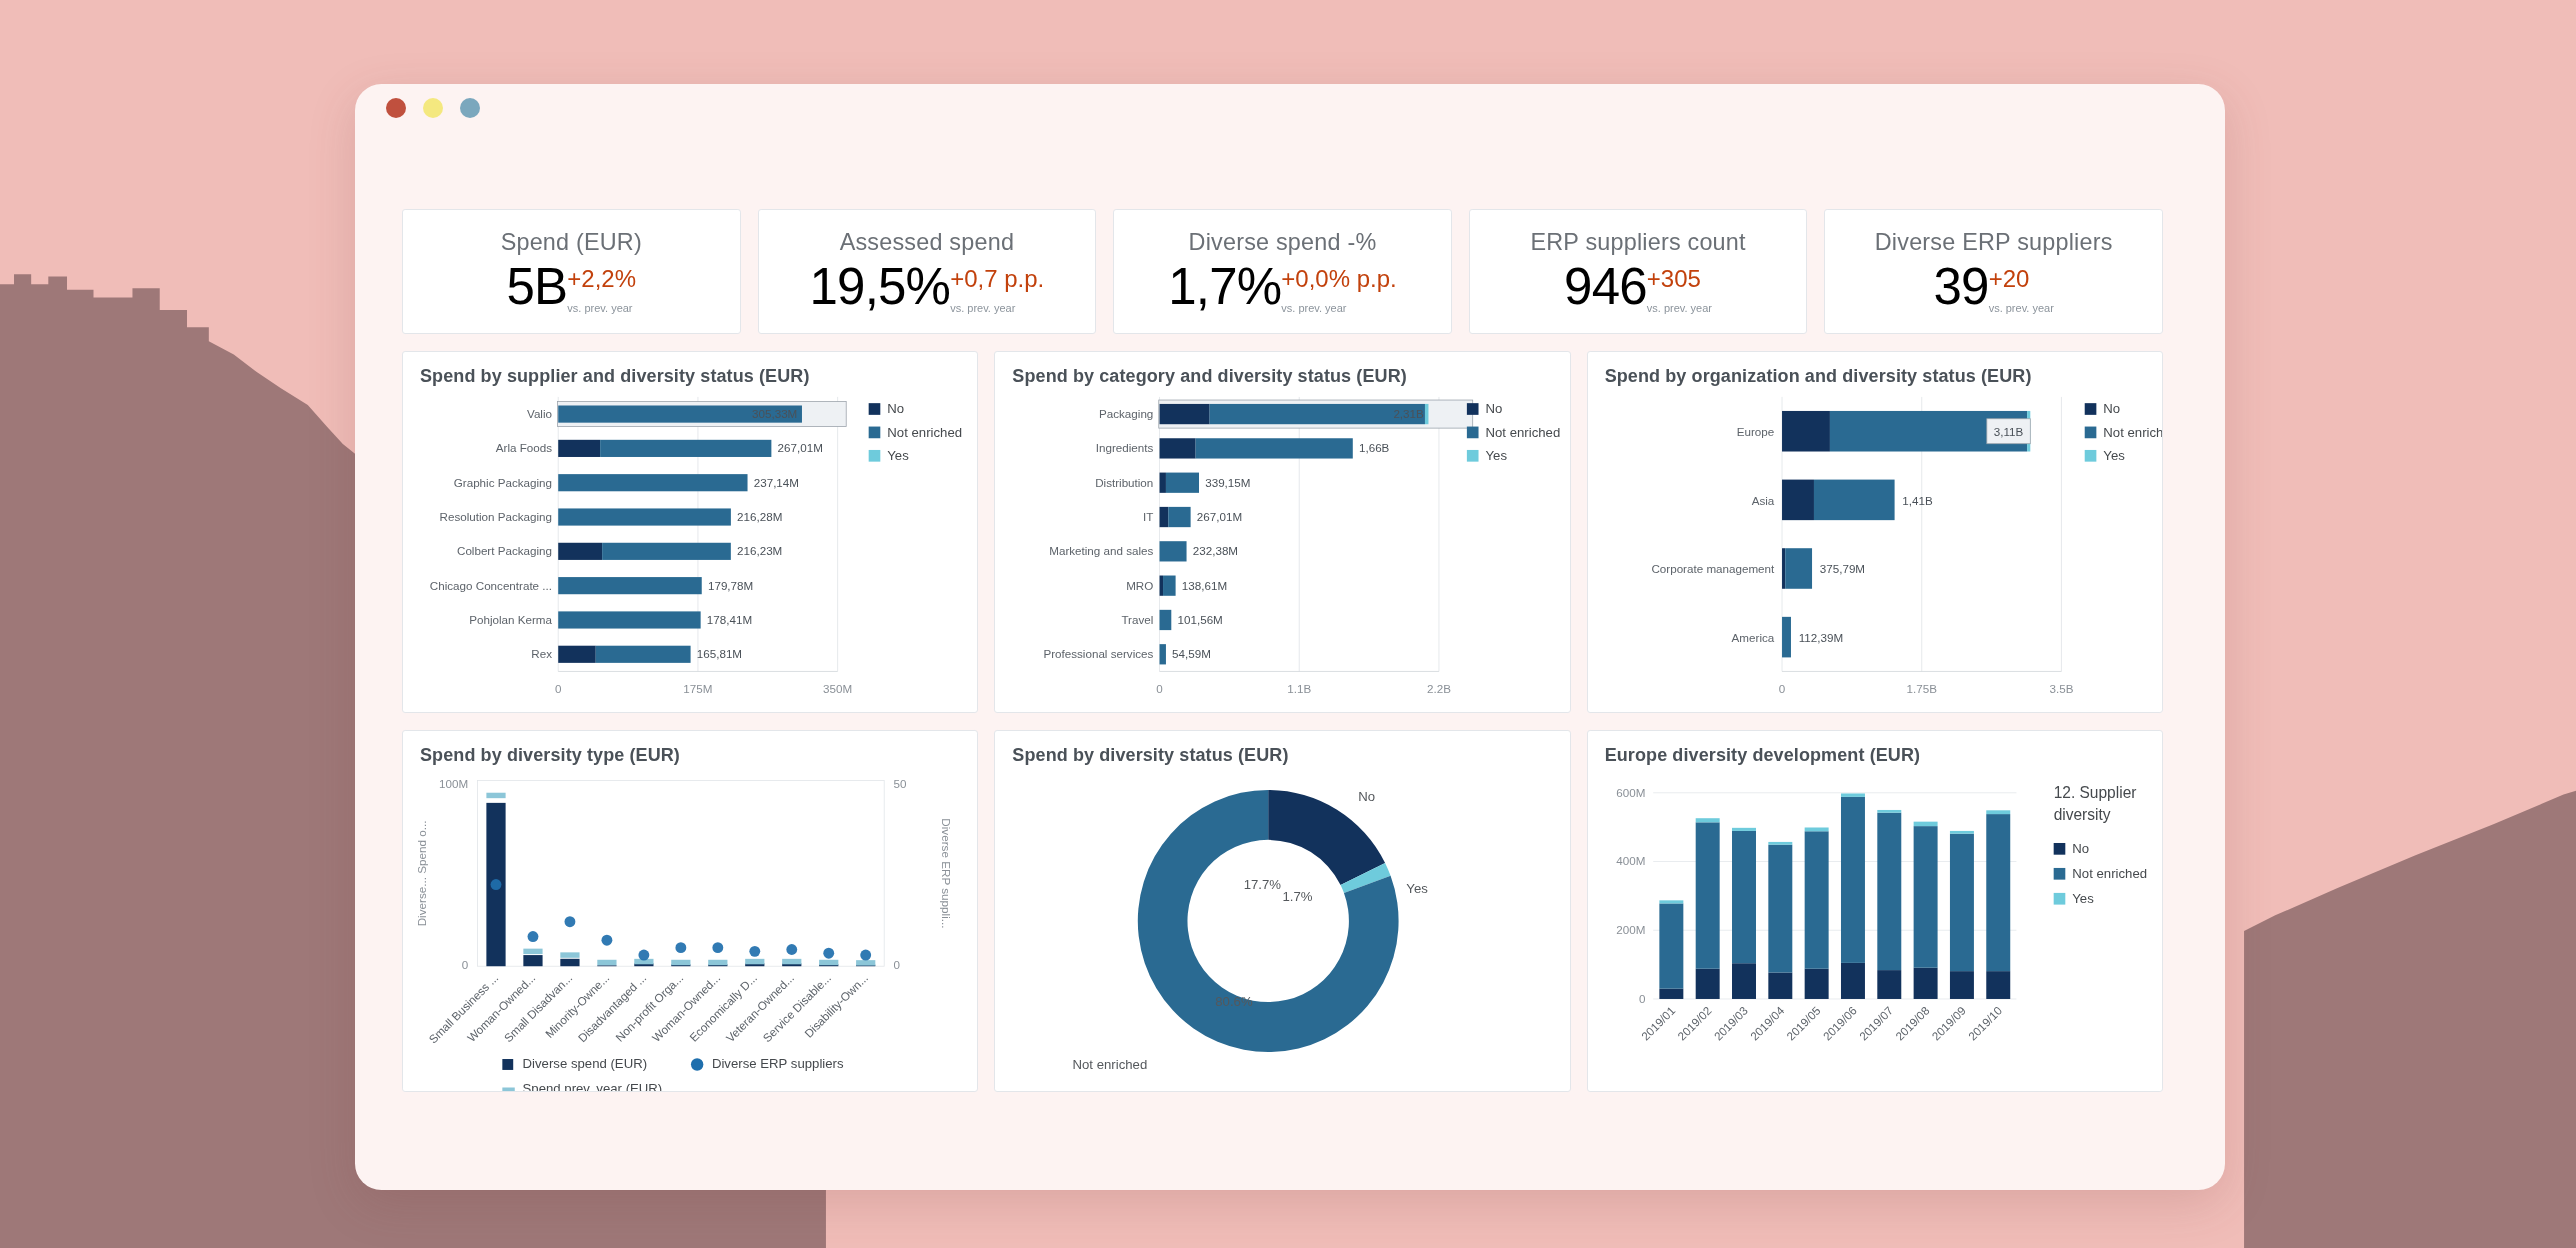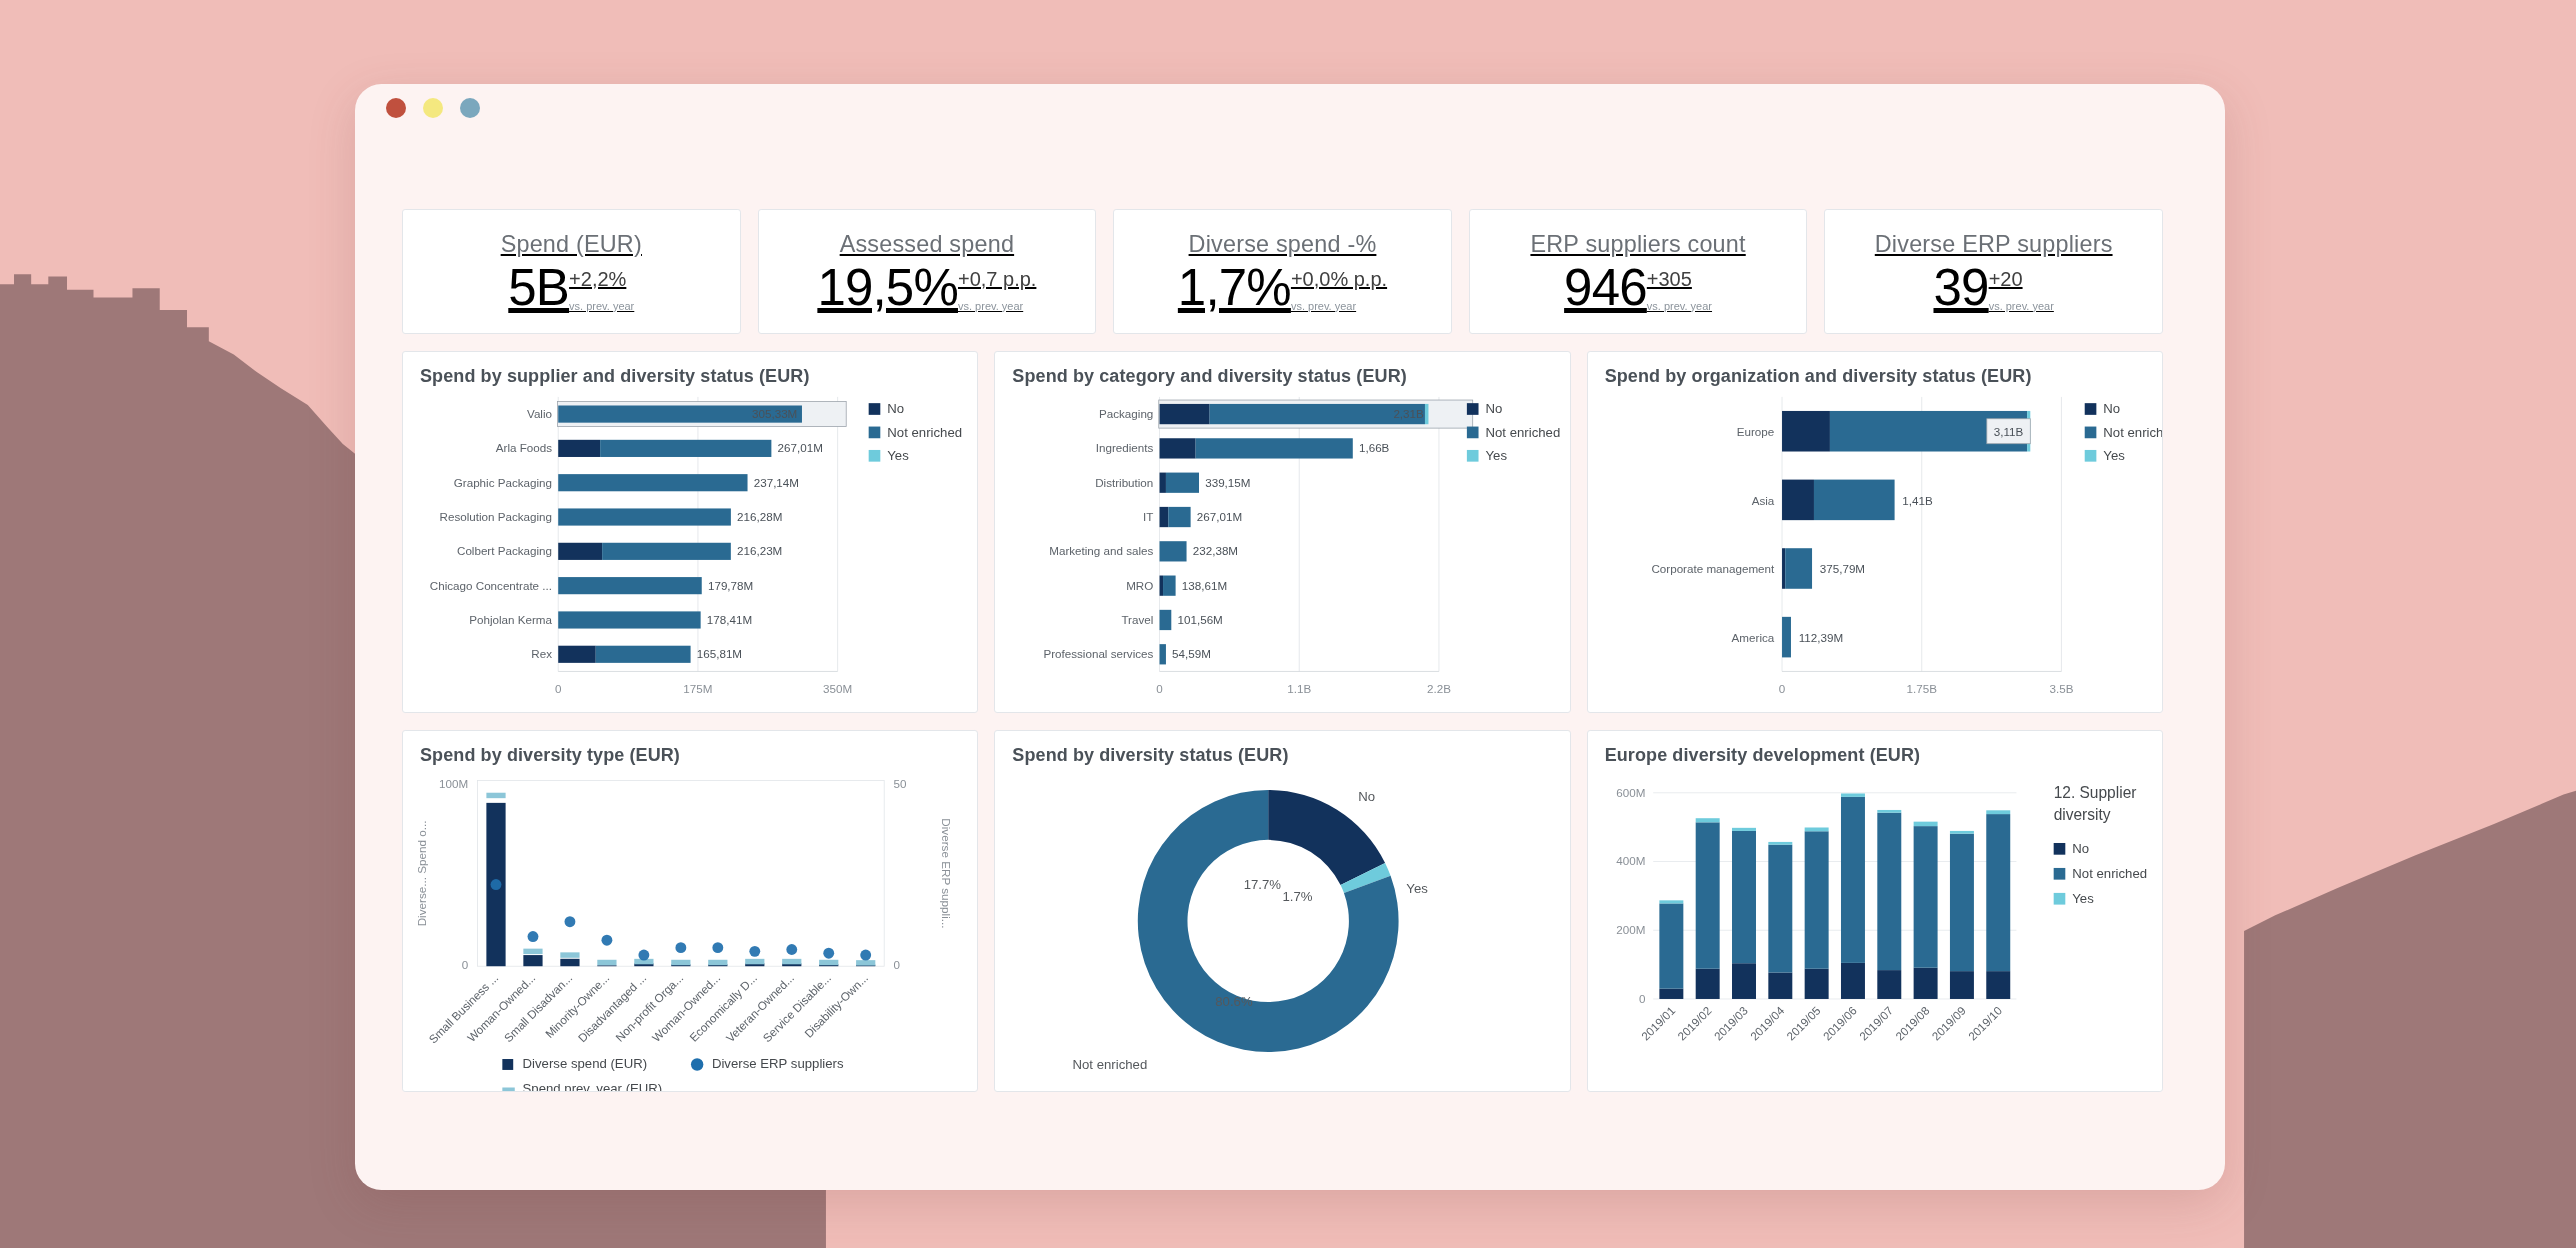--- a/index.html
+++ b/index.html
@@ -28,35 +28,35 @@
   .dot.yellow { background: #f4e87f; }
   .dot.blue { background: #7ba7bd; }
 
   .canvas {
     position: absolute;
     left: 47px; top: 125px;
     width: 1761px; height: 935px;
   }
 
   
-  .kpi-row { display: flex; gap: 17px; height: 125px; text-decoration: underline; }
+  .kpi-row { display: flex; gap: 17px; height: 125px; }
   .kpi {
     background: #ffffff;
     border: 0.8px solid #e3e6ea;
     border-radius: 3.1px;
     flex: 1;
     display: flex; flex-direction: column;
     align-items: center; justify-content: center;
     padding: 7.8px 4.7px;
   }
   .kpi-title { font-size: 23.4px; color: #6b7076; letter-spacing: 0.2px; margin-bottom: 7.8px; }
   .kpi-valrow { display: flex; align-items: flex-start; }
   .kpi-value { font-size: 51px; color: #000000; line-height: .92; letter-spacing: -0.8px; }
   .kpi-delta-wrap { display: flex; flex-direction: column; justify-content: flex-start; padding-top: 3.1px; }
-  .kpi-delta { font-size: 20px; color: #404040; line-height: 1; white-space: nowrap; }
+  .kpi-delta { font-size: 24px; color: #c2410c; line-height: 1; white-space: nowrap; }
   .kpi-sub { font-size: 11px; color: #8c949c; margin-top: 11px; white-space: nowrap; }
 
   
   .grid-row { display: flex; gap: 16px; margin-top: 17px; }
   .card {
     background: #ffffff;
     border: 0.8px solid #e3e6ea;
     border-radius: 3.1px;
     flex: 1;
     height: 362px;

